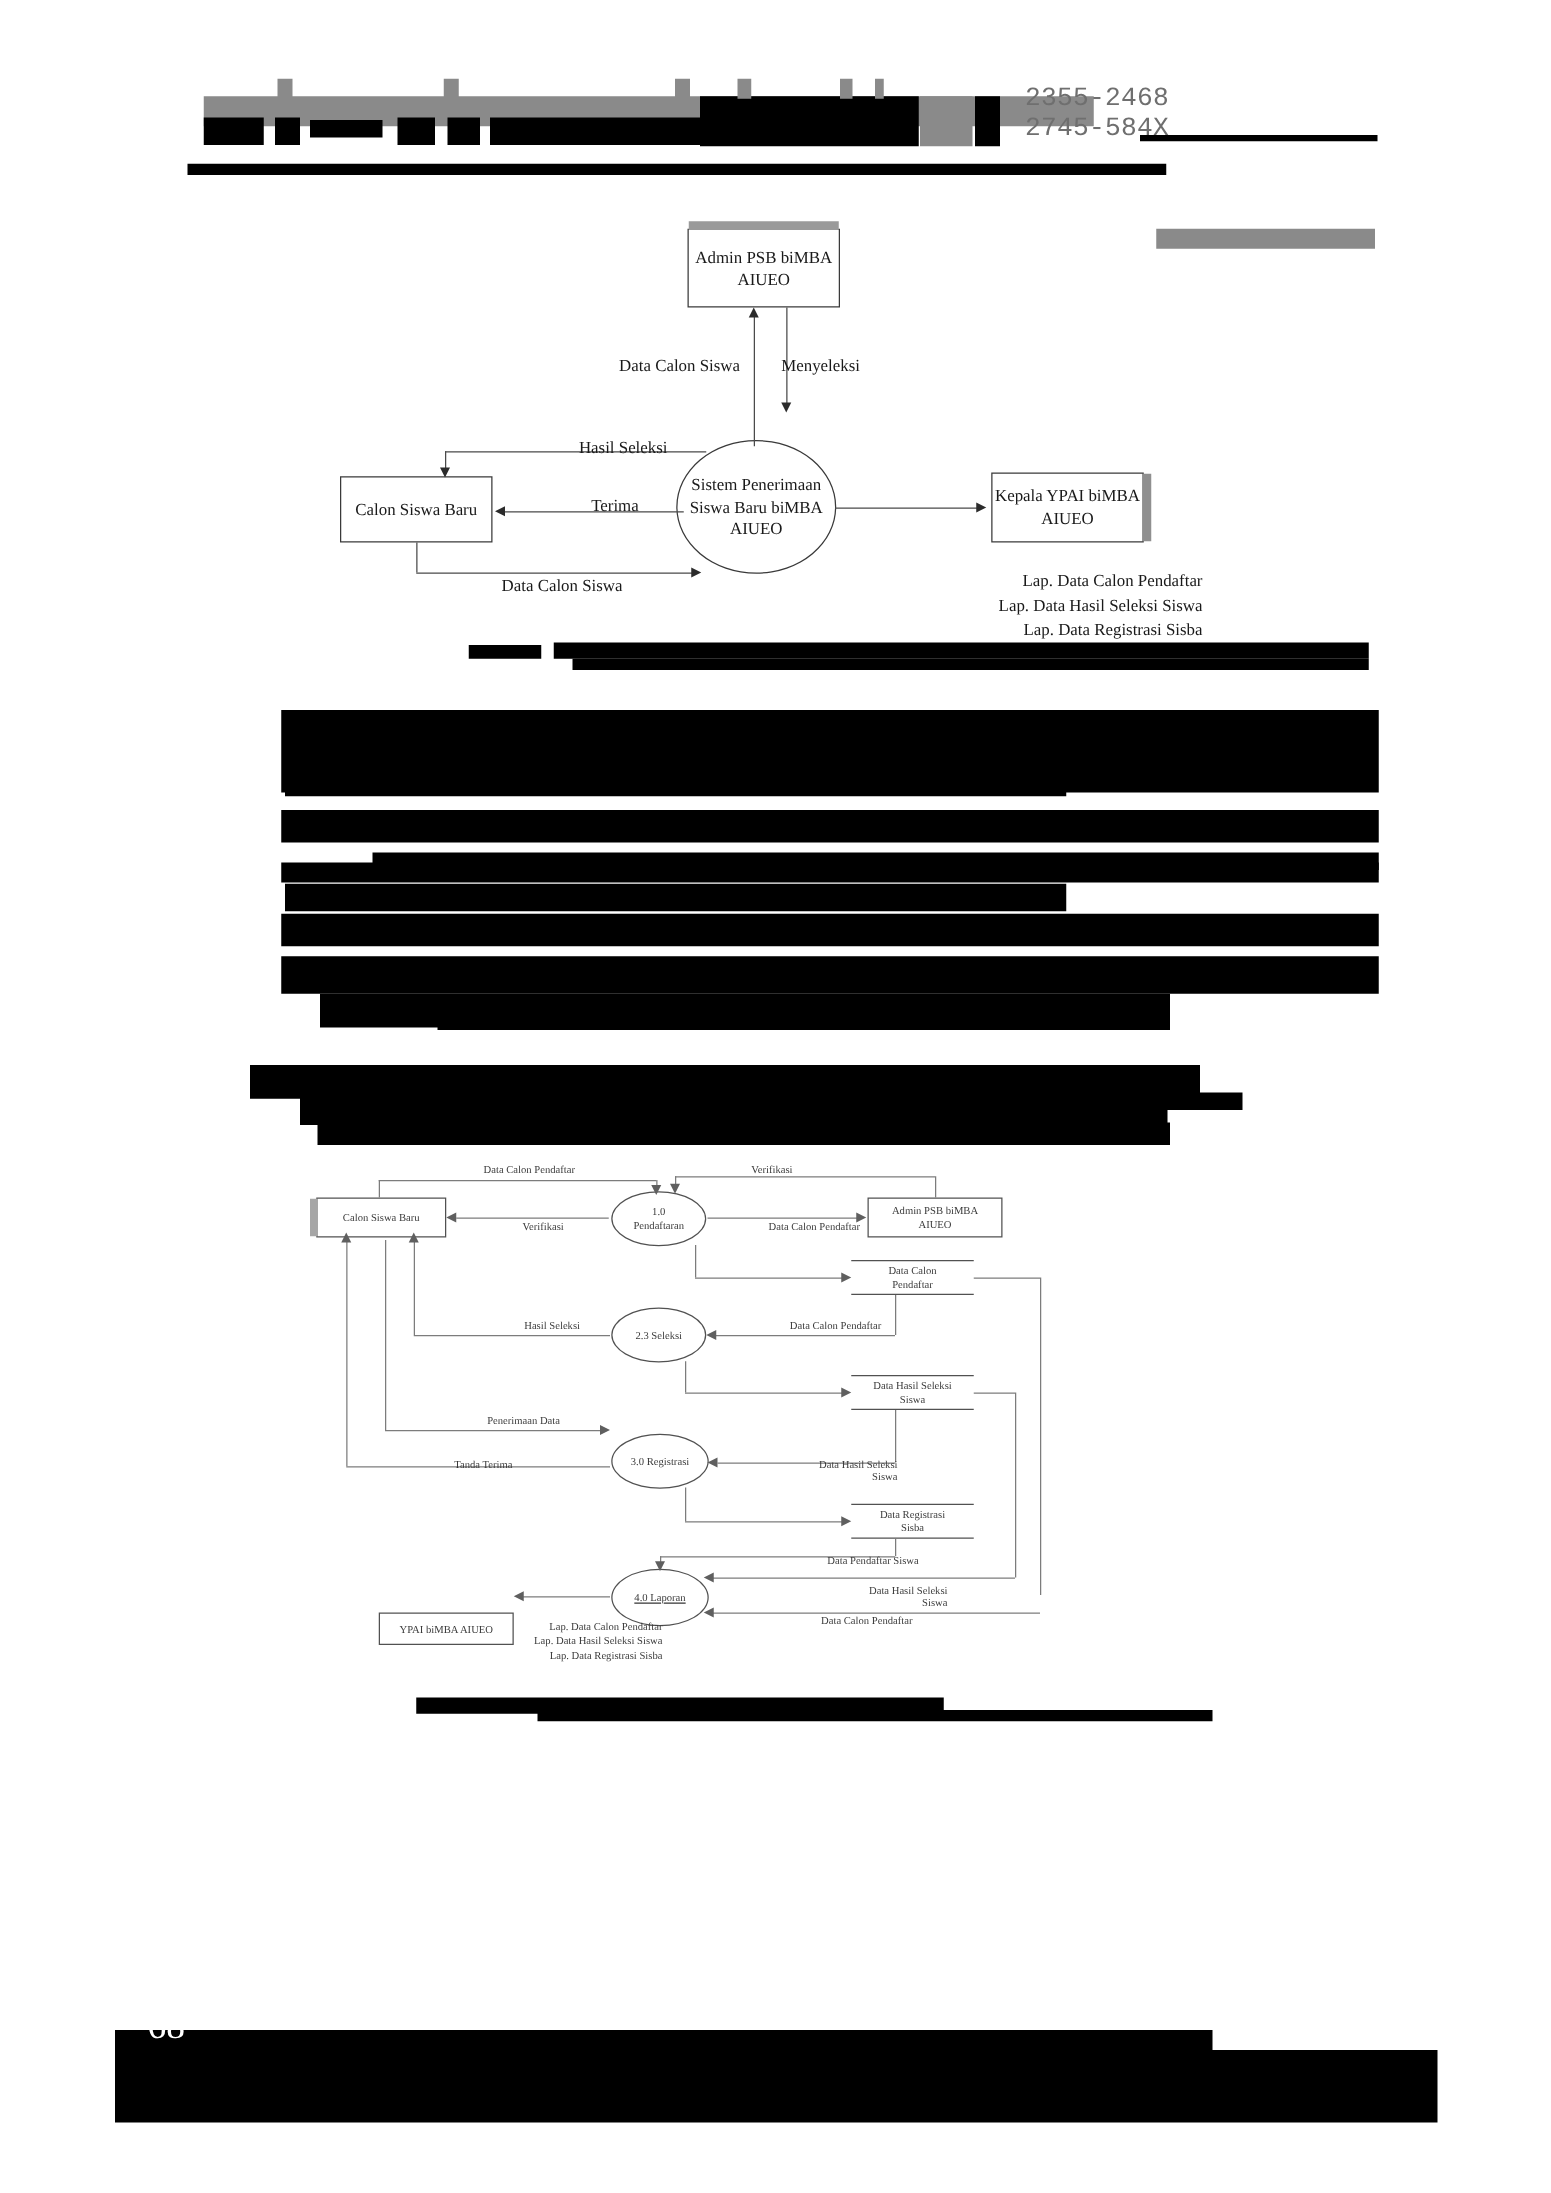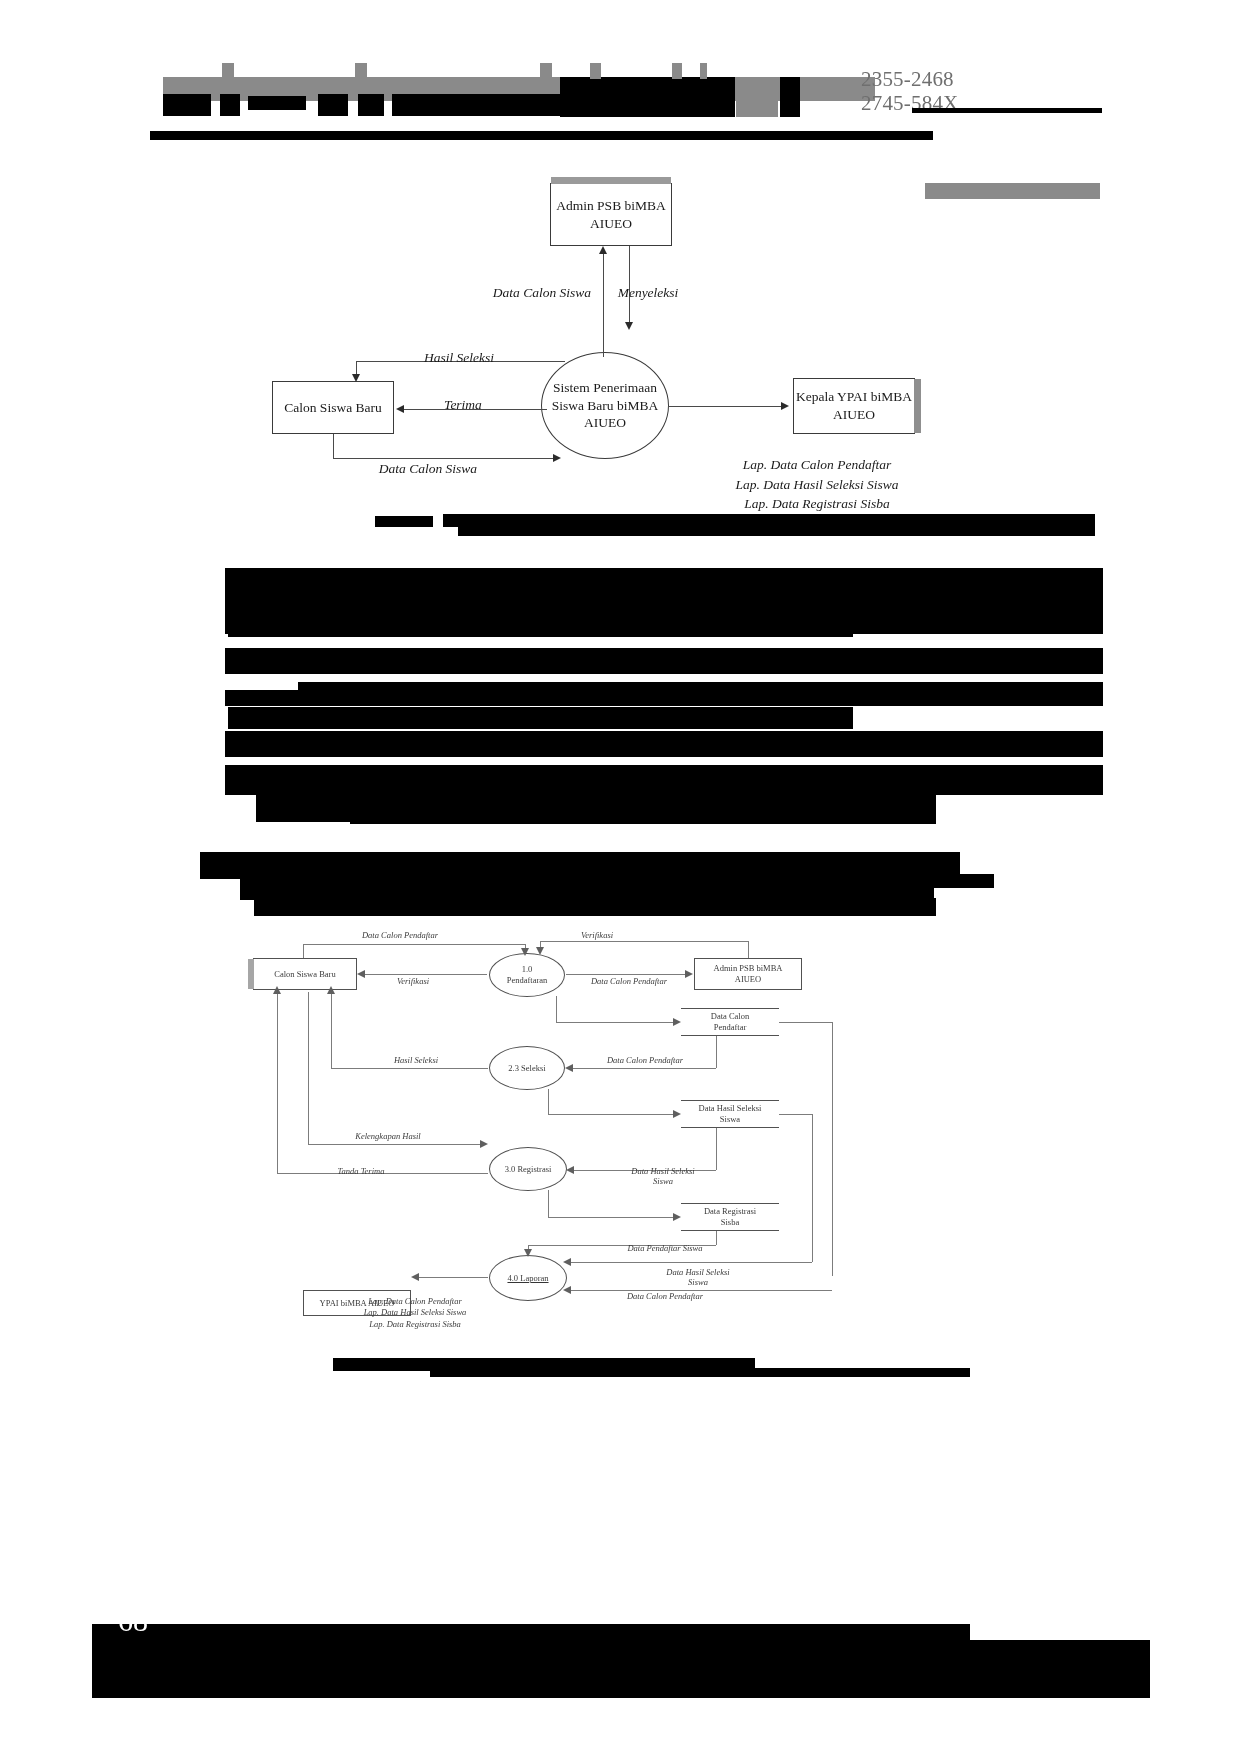--- a/index.html
+++ b/index.html
@@ -8,37 +8,37 @@
     font-family:"Liberation Serif",serif;position:relative;overflow:hidden;
   }
   .page{position:absolute;inset:0;}
 
   
   .redact{position:absolute;background:#000;}
   .redact.grey{background:#8a8a8a;}
 
   
   .issn{position:absolute;color:#6f6f6f;font-size:21px;line-height:27px;
-        font-family:Liberation Serif, serif;letter-spacing:.2px;margin-left:41px;}
+        font-family:Liberation Mono, monospace;letter-spacing:.2px;}
 
   
   .diagram{position:absolute;}
   .ent{position:absolute;border:1px solid #3a3a3a;background:#fff;
        display:flex;align-items:center;justify-content:center;text-align:center;
        color:#1a1a1a;box-sizing:border-box;}
   .ent .shadow-top{position:absolute;left:0;right:0;top:-7px;height:7px;background:#9a9a9a;}
   .ent .shadow-right{position:absolute;top:0;bottom:0;right:-7px;width:7px;background:#8f8f8f;}
   .ent .shadow-left{position:absolute;top:0;bottom:0;left:-6px;width:6px;background:#9a9a9a;}
   .proc{position:absolute;border:1px solid #3a3a3a;border-radius:50%;background:#fff;
         display:flex;align-items:center;justify-content:center;text-align:center;
         color:#1a1a1a;box-sizing:border-box;}
   .store{position:absolute;border-top:1px solid #3a3a3a;border-bottom:1px solid #3a3a3a;
          background:#fff;display:flex;align-items:center;justify-content:center;
          text-align:center;color:#1a1a1a;box-sizing:border-box;}
-  .lbl{position:absolute;color:#1a1a1a;text-align:center;white-space:pre;line-height:1.25;font-style:italic;}
+  .lbl{position:absolute;color:#1a1a1a;text-align:right;white-space:pre;line-height:1.25;}
   .ln{position:absolute;background:#4a4a4a;}
   .ln.h{height:1px;}
   .ln.v{width:1px;}
   .ar{position:absolute;width:0;height:0;}
   .ar.r{border-left:8px solid #2b2b2b;border-top:4.5px solid transparent;border-bottom:4.5px solid transparent;}
   .ar.l{border-right:8px solid #2b2b2b;border-top:4.5px solid transparent;border-bottom:4.5px solid transparent;}
   .ar.d{border-top:8px solid #2b2b2b;border-left:4.5px solid transparent;border-right:4.5px solid transparent;}
   .ar.u{border-bottom:8px solid #2b2b2b;border-left:4.5px solid transparent;border-right:4.5px solid transparent;}
 
   
@@ -250,21 +250,21 @@
 
     <div class="ln v" style="left:716px;top:1128px;height:42px;"></div>
     <div class="ln h" style="left:574px;top:1170px;width:142px;"></div>
     <div class="ar l" style="left:566px;top:1166px;"></div>
     <div class="lbl" style="left:608px;top:1166px;width:110px;line-height:1.2;">Data Hasil Seleksi
 Siswa</div>
 
     <div class="ln v" style="left:308px;top:992px;height:152px;"></div>
     <div class="ln h" style="left:308px;top:1144px;width:174px;"></div>
     <div class="ar r" style="left:480px;top:1140px;"></div>
-    <div class="lbl" style="left:328px;top:1131px;width:120px;">Kelengkapan Hasil</div>
+    <div class="lbl" style="left:328px;top:1131px;width:120px;">Penerimaan Data</div>
 
     <div class="ln h" style="left:277px;top:1173px;width:211px;"></div>
     <div class="ln v" style="left:277px;top:992px;height:181px;"></div>
     <div class="ar u" style="left:273px;top:986px;"></div>
     <div class="lbl" style="left:312px;top:1166px;width:98px;">Tanda Terima</div>
 
     <div class="ln v" style="left:548px;top:1190px;height:27px;"></div>
     <div class="ln h" style="left:548px;top:1217px;width:127px;"></div>
     <div class="ar r" style="left:673px;top:1213px;"></div>
 

